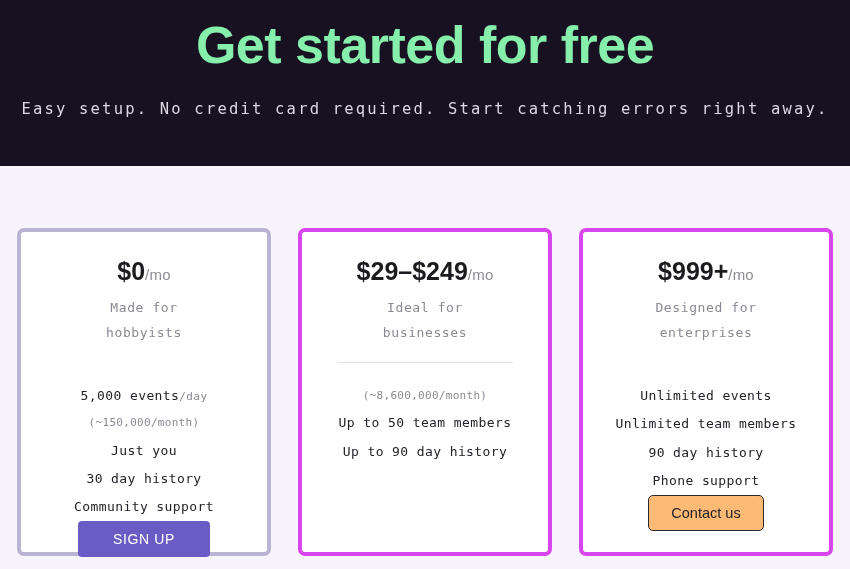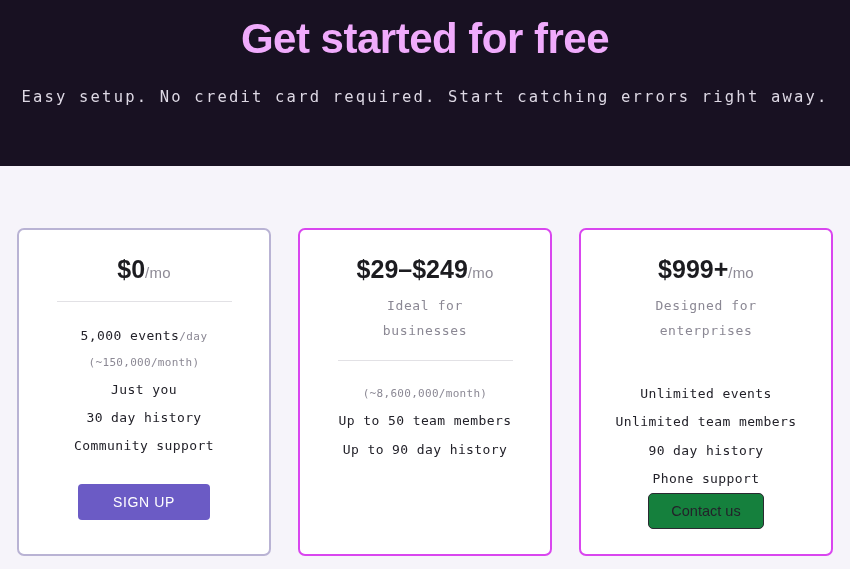--- a/index.html
+++ b/index.html
@@ -16,22 +16,22 @@
 
   
   .hero {
     background: #181122;
     height: 166px;
     box-sizing: border-box;
     padding-top: 8px;
     text-align: center;
   }
   .hero-title {
-    color: #f0abfc;
-    font-size: 42px;
+    color: #86efac;
+    font-size: 52px;
     font-weight: bold;
     line-height: 1.2;
     letter-spacing: -0.5px;
     margin: 0;
     padding-top: 6px;
   }
   .hero-sub {
     color: #ddd8e4;
     font-family: "DejaVu Sans Mono", monospace;
     font-size: 15.5px;
@@ -46,21 +46,21 @@
     display: flex;
     justify-content: center;
     gap: 27px;
     padding-top: 62px;
   }
   .card {
     width: 254px;
     height: 328px;
     box-sizing: border-box;
     background: #ffffff;
-    border: 2px solid #d946ef;
+    border: 4px solid #d946ef;
     border-radius: 7px;
     display: flex;
     flex-direction: column;
     align-items: center;
     padding: 26px 12px 14px 12px;
   }
   .card.accent {
     border-color: #b9b3d4;
   }
 
@@ -129,41 +129,42 @@
     color: #ffffff;
     border: none;
     border-radius: 4px;
     font-family: "Liberation Sans", sans-serif;
     font-size: 14px;
     letter-spacing: 0.6px;
     padding: 10px 35px;
     cursor: pointer;
   }
   .btn-outline {
-    background: #15803d;
+    background: #fdba74;
     color: #23222a;
     border: 1.6px solid #2a2a31;
     border-radius: 5px;
     font-family: "Liberation Sans", sans-serif;
     font-size: 14.5px;
     padding: 9px 22px;
     cursor: pointer;
   }
 </style>
 </head>
 <body>
 
 <div class="hero">
   <h1 class="hero-title">Get started for free</h1>
   <p class="hero-sub">Easy setup. No credit card required. Start catching errors right away.</p>
 </div>
 
 <div class="pricing" id="pricing">
     <div class="card accent">
       <div class="price-row"><span>$0</span><span class="price-unit">/mo</span></div>
+      <div class="tagline">Made for hobbyists</div>
       <div class="divider"></div>
       <div class="features">
         <div class="feature"><span>5,000 events</span><span class="sub-unit">/day</span></div>
         <div class="feature muted"><span>(~150,000/month)</span></div>
         <div class="feature"><span>Just you</span></div>
         <div class="feature"><span>30 day history</span></div>
         <div class="feature"><span>Community support</span></div>
       </div>
       <div class="btn-wrap"><button class="btn-filled">SIGN UP</button></div>
     </div>

